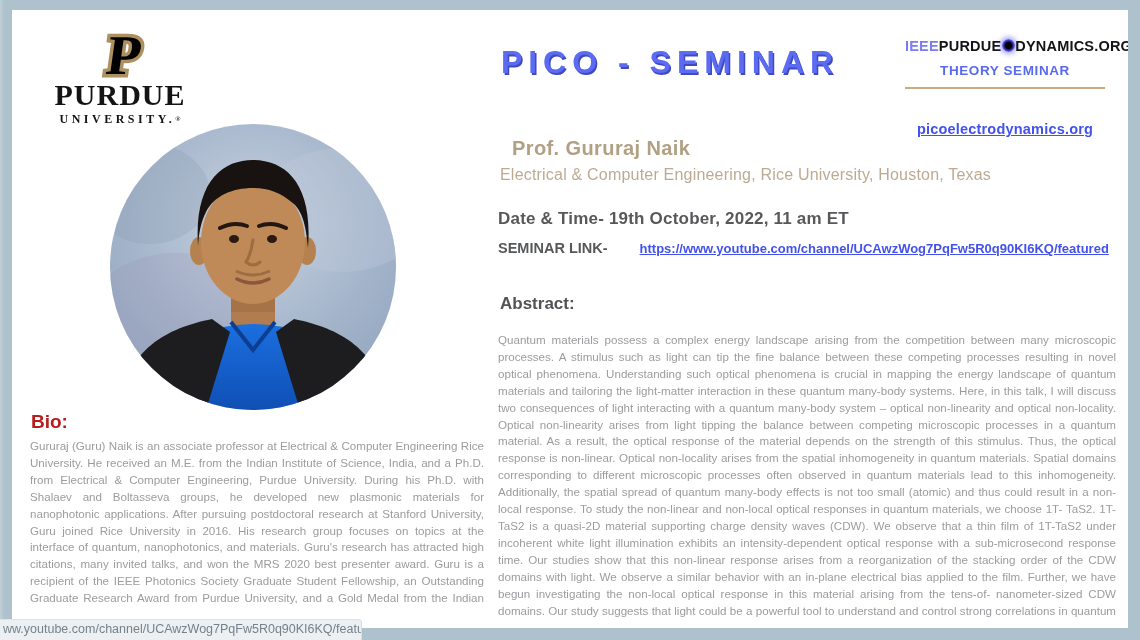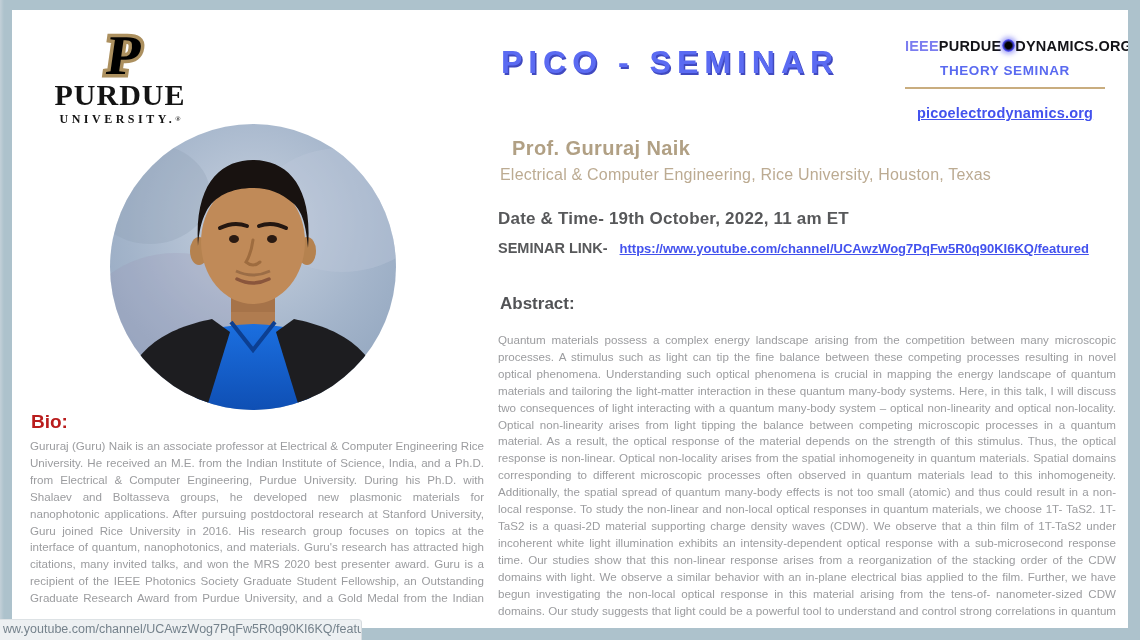--- a/index.html
+++ b/index.html
@@ -41,31 +41,31 @@
   .brand .b-dark{color:#141418;}
   .orb{
     display:inline-block;width:13px;height:13px;border-radius:50%;
     background:radial-gradient(circle at 50% 50%, #000 0 34%, #4a4af0 60%, rgba(90,90,240,0.12) 100%);
     box-shadow:0 0 5px 2px rgba(90,90,240,0.55);
     vertical-align:-1px;margin:0 0.5px;
   }
   .theory{margin-top:9px;font-size:13.5px;font-weight:bold;color:#5a6af0;letter-spacing:0.6px;}
   .gold-rule{margin-top:9px;border:0;border-top:2px solid #c9ad7f;width:100%;}
   .site-link{
-    display:inline-block;margin-top:8px;font-size:14.5px;font-weight:bold;
+    display:inline-block;margin-top:24px;font-size:14.5px;font-weight:bold;
     color:#4352ee;text-decoration:underline;letter-spacing:0.2px;text-align:right;
   }
   
   .photo{position:absolute;left:98px;top:114px;width:286px;height:286px;}
   .prof-name{position:absolute;left:500px;top:127px;font-size:20px;font-weight:bold;color:#b1a084;letter-spacing:0.4px;}
   .prof-aff{position:absolute;left:488px;top:156px;font-size:16px;color:#bcab92;letter-spacing:0.2px;}
   .datetime{position:absolute;left:486px;top:199px;font-size:17px;font-weight:bold;color:#57585a;letter-spacing:0.2px;}
   .sem-row{position:absolute;left:486px;top:229px;white-space:nowrap;}
   .sem-label{font-size:14.5px;font-weight:bold;color:#57585a;}
-  .sem-link{font-size:13px;font-weight:bold;color:#4352ee;text-decoration:underline;margin-left:12px;}
+  .sem-link{font-size:13px;font-weight:bold;color:#4352ee;text-decoration:underline;margin-left:32px;}
   
   .abs-heading{position:absolute;left:488px;top:284px;font-size:17px;font-weight:bold;color:#525356;}
   .abs-body{
     position:absolute;left:486px;top:322px;width:618px;height:286px;overflow:hidden;
     font-size:11.6px;line-height:16.9px;text-align:justify;color:#9b9c9f;
   }
   .bio-heading{position:absolute;left:19px;top:401px;font-size:19px;font-weight:bold;color:#b91c1c;}
   .bio-body{
     position:absolute;left:18px;top:428px;width:454px;height:172px;overflow:hidden;
     font-size:11.6px;line-height:16.9px;text-align:justify;color:#9b9c9f;

